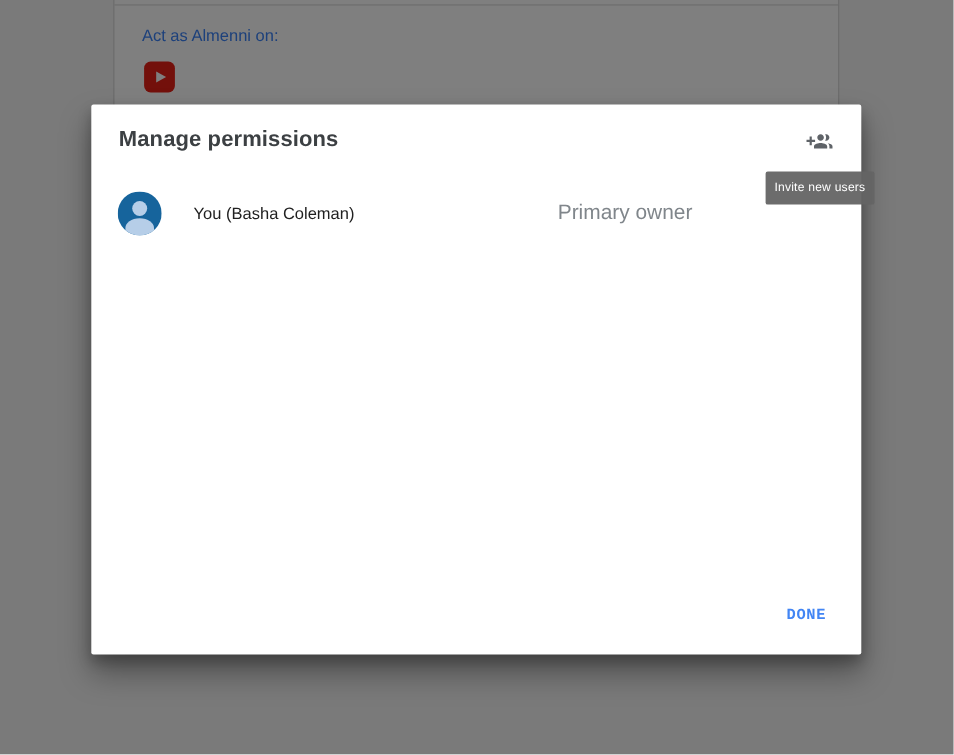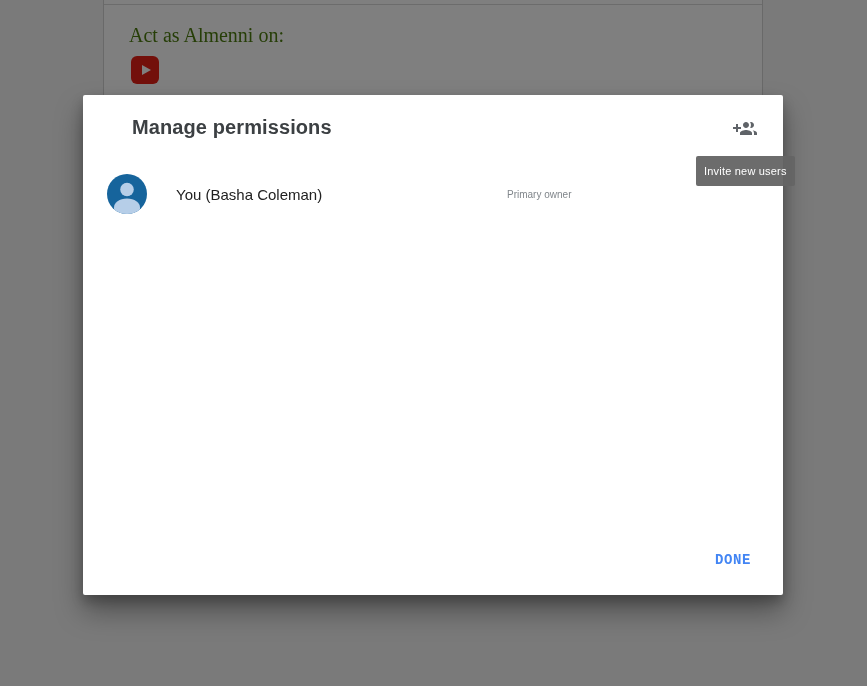--- a/index.html
+++ b/index.html
@@ -17,21 +17,21 @@
     background:#ffffff;
     border-left:1px solid #d2d2d2; border-right:1px solid #d2d2d2;
     z-index:1;
   }
   .bg-card-divider {
     position:absolute; left:0; right:0; top:44px;
     border-top:1px solid #d8d8d8;
   }
   .act-as-label {
     position:absolute; left:25px; top:64px;
-    font-size:20px; color:#4d7c0f;font-family:Liberation Serif, serif;
+    font-size:15px; color:#3b82f6;
   }
   .yt-icon {
     position:absolute; left:27px; top:96px;
     width:28px; height:28px; border-radius:6px;
     background:#e62117;
     display:flex; align-items:center; justify-content:center;
     cursor:pointer;
   }
   .yt-play {
     width:0; height:0; margin-left:2px;
@@ -48,21 +48,20 @@
   
   .dialog {
     position:absolute; left:83px; top:95px; width:700px; height:500px;
     background:#ffffff; border-radius:2px; z-index:3;
     box-shadow:0 16px 28px rgba(0,0,0,0.35), 0 6px 12px rgba(0,0,0,0.22);
   }
   .dialog-title {
     position:absolute; left:25px; top:21px;
     font-size:20px; font-weight:700; color:#3c4043;
     letter-spacing:0.1px;
-    margin-left:24px;
   }
   .invite-btn {
     position:absolute; top:16px; right:20px;
     width:36px; height:36px;
     background:none; border:none; cursor:pointer;
     display:flex; align-items:center; justify-content:center;
   }
   .tooltip {
     position:absolute; left:613px; top:61px;
     height:30px; line-height:30px; padding:0 8px;
@@ -73,21 +72,21 @@
   .member-row {
     position:absolute; left:24px; right:24px; top:79px; height:40px;
     display:flex; align-items:center;
   }
   .avatar { width:40px; height:40px; flex:0 0 40px; }
   .member-name {
     margin-left:29px; font-size:15px; color:#212121;
   }
   .member-role {
     position:absolute; left:400px;
-    font-size:10px; color:#80868b;
+    font-size:19px; color:#80868b;
   }
   .done-btn {
     position:absolute; right:24px; bottom:17px;
     height:36px; line-height:36px; padding:0 8px;
     background:none; border:none; border-radius:2px; cursor:pointer;
     color:#4285f4; font-family:Liberation Mono, monospace;
     font-size:14px; font-weight:700; letter-spacing:0.6px;
   }
 </style>
 </head>

